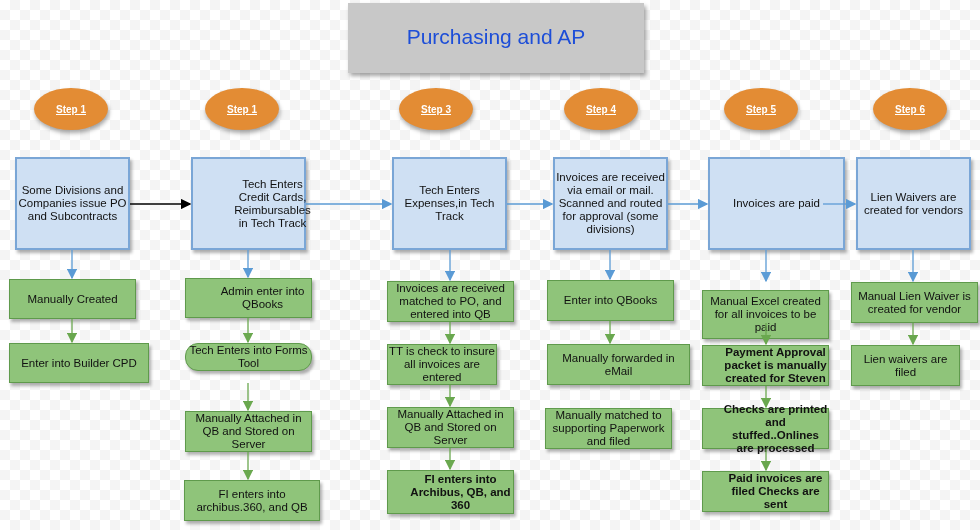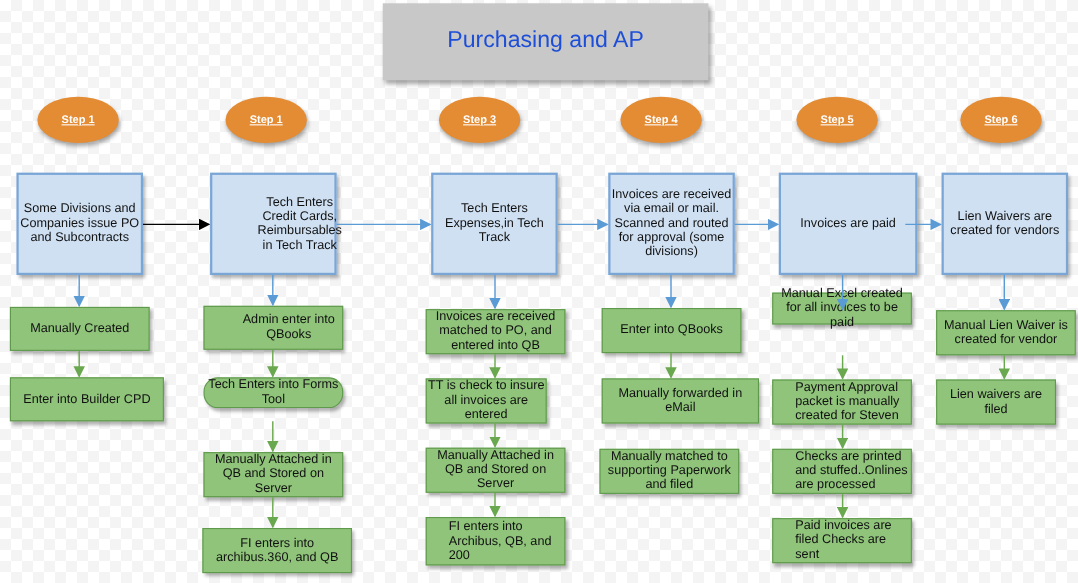--- a/index.html
+++ b/index.html
@@ -27,60 +27,60 @@
       text-decoration: underline;
     }
     .box {
       position: absolute; box-sizing: border-box;
       display: flex; align-items: center; justify-content: center; text-align: center;
       font-size: 11.5px; line-height: 13px; color: #111;
       box-shadow: 2px 3px 3px rgba(0,0,0,0.3);
     }
     .blue { background: #cfe0f3; border: 2px solid #7aa6d6; }
     .green { background: #8fc47a; border: 1.5px solid #5f9a4c; }
-    .left-text { justify-content: flex-start; text-align: left; padding-left: 20px; }
+    .left-text { justify-content: flex-start; text-align: center; padding-left: 20px; font-weight: bold; }
     svg.arrows { position: absolute; left: 0; top: 0; pointer-events: none; }
   </style>
 </head>
 <body>
 
 <div class="title-box">Purchasing and AP</div>
 
 <div class="step" style="left:34px;top:88px;">Step 1</div>
 <div class="step" style="left:205px;top:88px;">Step 1</div>
 <div class="step" style="left:399px;top:88px;">Step 3</div>
 <div class="step" style="left:564px;top:88px;">Step 4</div>
 <div class="step" style="left:724px;top:88px;">Step 5</div>
 <div class="step" style="left:873px;top:88px;">Step 6</div>
 
 <div class="box blue" style="left:15px;top:157px;width:115px;height:93px;">Some Divisions and Companies issue PO and Subcontracts</div>
 <div class="box blue" style="left:191px;top:157px;width:115px;height:93px;padding-left:48px;">Tech Enters Credit Cards, Reimbursables in Tech Track</div>
 <div class="box blue" style="left:392px;top:157px;width:115px;height:93px;">Tech Enters Expenses,in Tech Track</div>
 <div class="box blue" style="left:553px;top:157px;width:115px;height:93px;">Invoices are received via email or mail.  Scanned and routed for approval (some divisions)</div>
-<div class="box blue" style="left:708px;top:157px;width:126px;height:93px;">Invoices are paid</div>
+<div class="box blue" style="left:708px;top:157px;width:137px;height:93px;">Invoices are paid</div>
 <div class="box blue" style="left:856px;top:157px;width:115px;height:93px;">Lien Waivers are created for vendors</div>
 
 <div class="box green" style="left:9px;top:279px;width:127px;height:40px;">Manually Created</div>
 <div class="box green" style="left:9px;top:343px;width:140px;height:40px;">Enter into Builder CPD</div>
 
 <div class="box green" style="left:185px;top:278px;width:127px;height:40px;padding-left:28px;">Admin enter into QBooks</div>
 <div class="box green" style="left:185px;top:343px;width:127px;height:28px;border-radius:13px;">Tech Enters into Forms Tool</div>
 <div class="box green" style="left:185px;top:411px;width:127px;height:41px;">Manually Attached in QB and Stored on Server</div>
 <div class="box green" style="left:184px;top:480px;width:136px;height:41px;">FI enters into archibus.360, and QB</div>
 
 <div class="box green" style="left:387px;top:281px;width:127px;height:41px;">Invoices are received matched to PO, and entered into QB</div>
 <div class="box green" style="left:387px;top:344px;width:110px;height:41px;">TT is check to insure all invoices are entered</div>
 <div class="box green" style="left:387px;top:407px;width:127px;height:41px;">Manually Attached in QB and Stored on Server</div>
-<div class="box green left-text" style="left:387px;top:470px;width:127px;height:44px;">FI enters into Archibus, QB, and 200</div>
+<div class="box green left-text" style="left:387px;top:470px;width:127px;height:44px;">FI enters into Archibus, QB, and 360</div>
 
 <div class="box green" style="left:547px;top:280px;width:127px;height:41px;">Enter into QBooks</div>
 <div class="box green" style="left:547px;top:344px;width:143px;height:41px;">Manually forwarded in eMail</div>
 <div class="box green" style="left:545px;top:408px;width:127px;height:41px;">Manually matched to supporting Paperwork  and filed</div>
 
-<div class="box green" style="left:702px;top:266px;width:127px;height:29px;">Manual Excel created for all invoices to be paid</div>
+<div class="box green" style="left:702px;top:290px;width:127px;height:49px;">Manual Excel created for all invoices to be paid</div>
 <div class="box green left-text" style="left:702px;top:345px;width:127px;height:41px;">Payment Approval packet is manually created for Steven</div>
 <div class="box green left-text" style="left:702px;top:408px;width:127px;height:41px;">Checks are printed and stuffed..Onlines are processed</div>
 <div class="box green left-text" style="left:702px;top:471px;width:127px;height:41px;">Paid invoices are filed Checks are sent</div>
 
 <div class="box green" style="left:851px;top:282px;width:127px;height:41px;">Manual Lien Waiver is created for vendor</div>
 <div class="box green" style="left:851px;top:345px;width:109px;height:41px;">Lien waivers are filed</div>
 
 <svg class="arrows" width="980" height="530">
   <defs>
     <marker id="ab" markerWidth="8" markerHeight="8" refX="7" refY="4" orient="auto">

